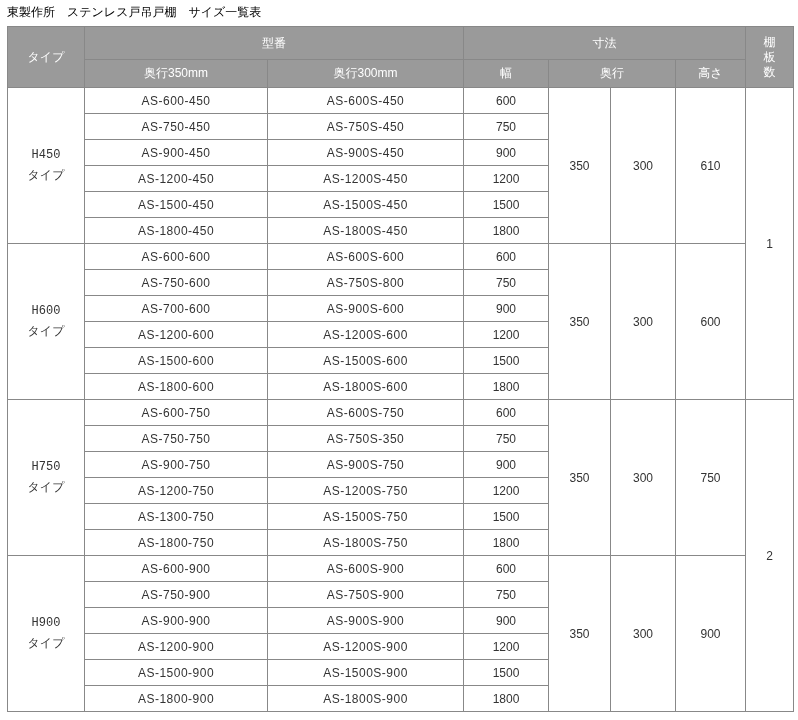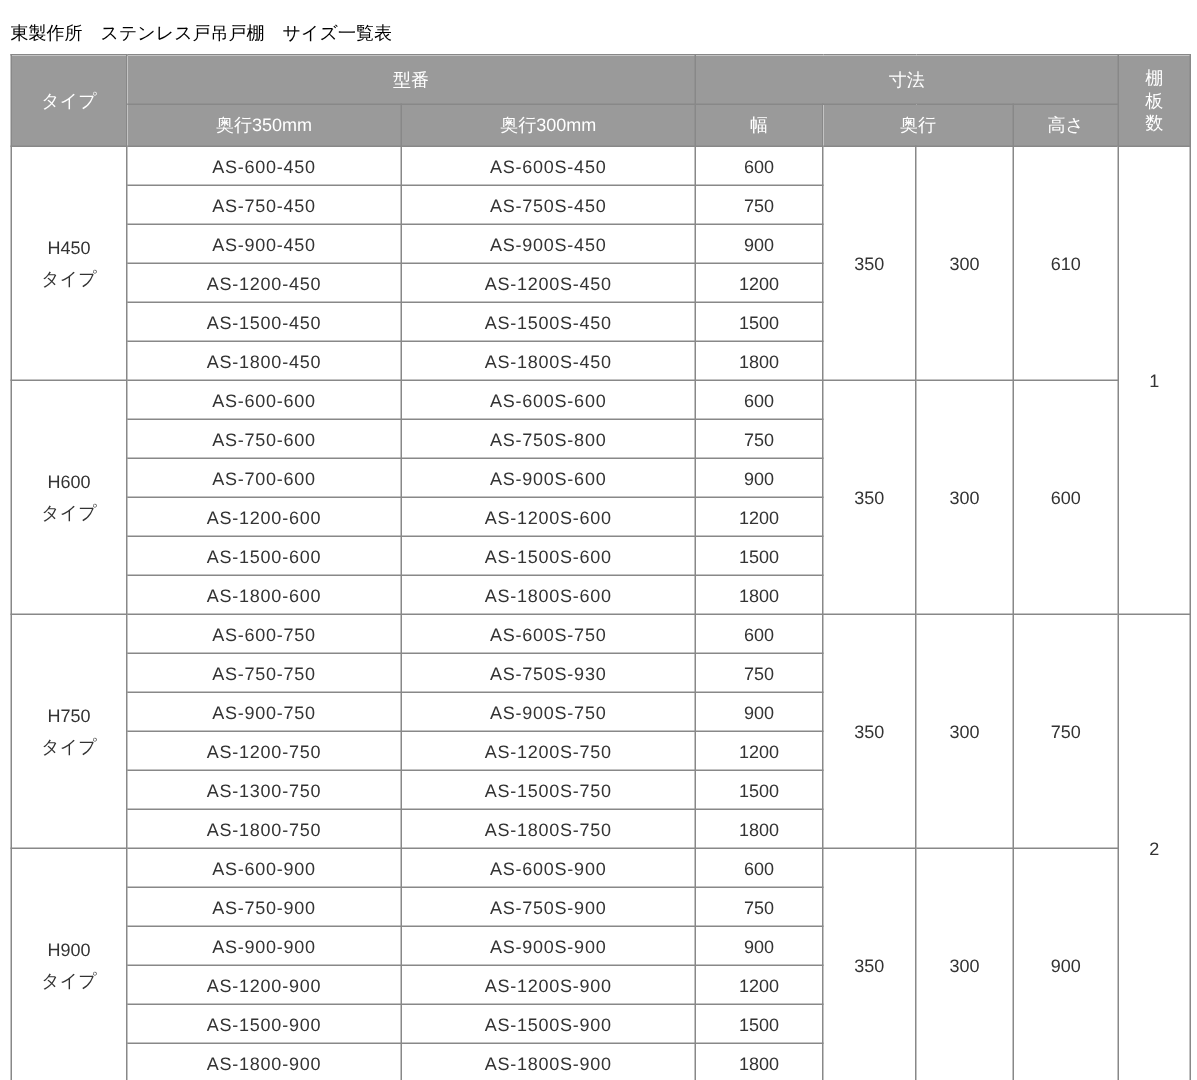--- a/index.html
+++ b/index.html
@@ -5,21 +5,21 @@
   html, body {
     margin: 0;
     padding: 0;
     background: var(--page-bg, #ffffff);
     font-family: "Liberation Sans", "DejaVu Sans", sans-serif;
   }
   .page {
     width: 798px;
     height: 720px;
     box-sizing: border-box;
-    padding-top: 13px;
+    padding-top: 3px;
   }
   .title {
     font-size: 12px;
     color: #000000;
     padding: 1px 0 5px 7px;
     white-space: pre;
   }
   table.size-table {
     border-collapse: collapse;
     table-layout: fixed;
@@ -49,20 +49,21 @@
   }
   td.model {
     color: var(--model-link, #336f8f);
     letter-spacing: 0.5px;
     cursor: pointer;
   }
   td.type-cell {
     white-space: pre-line;
     line-height: 1.7;
     color: var(--value-text, #333333);
+    font-family: Liberation Mono, monospace;
   }
   th.vertical {
     white-space: pre-line;
     line-height: 1.25;
   }
 </style>
 </head>
 <body>
 
 <div class="page">
@@ -177,21 +178,21 @@
         <td class="model">AS-600-750</td>
         <td class="model">AS-600S-750</td>
         <td>600</td>
         <td rowspan="6">350</td>
         <td rowspan="6">300</td>
         <td rowspan="6">750</td>
         <td rowspan="12">2</td>
       </tr>
       <tr>
         <td class="model">AS-750-750</td>
-        <td class="model">AS-750S-930</td>
+        <td class="model">AS-750S-350</td>
         <td>750</td>
       </tr>
       <tr>
         <td class="model">AS-900-750</td>
         <td class="model">AS-900S-750</td>
         <td>900</td>
       </tr>
       <tr>
         <td class="model">AS-1200-750</td>
         <td class="model">AS-1200S-750</td>

